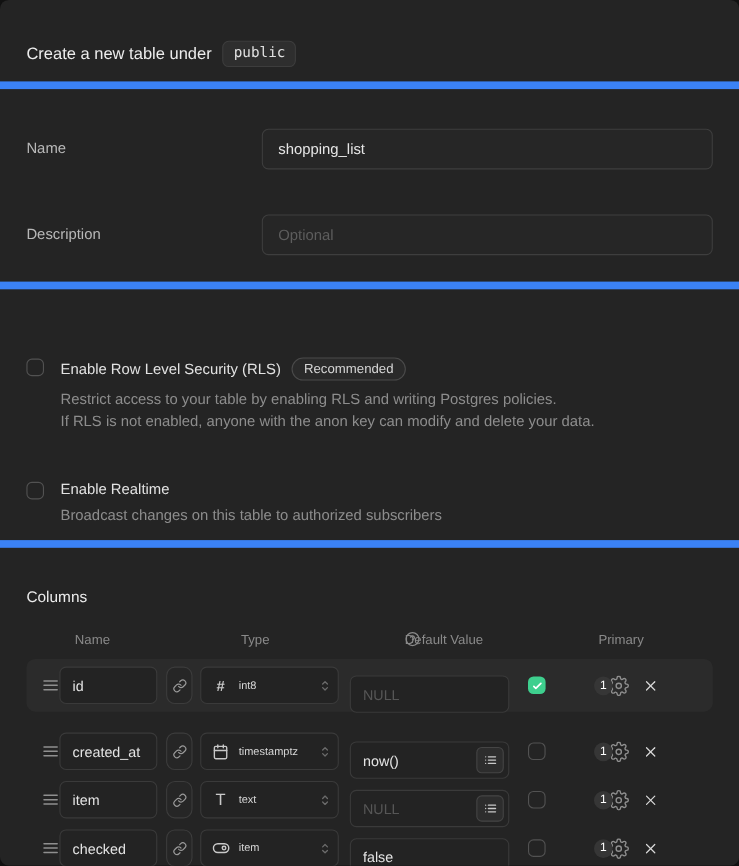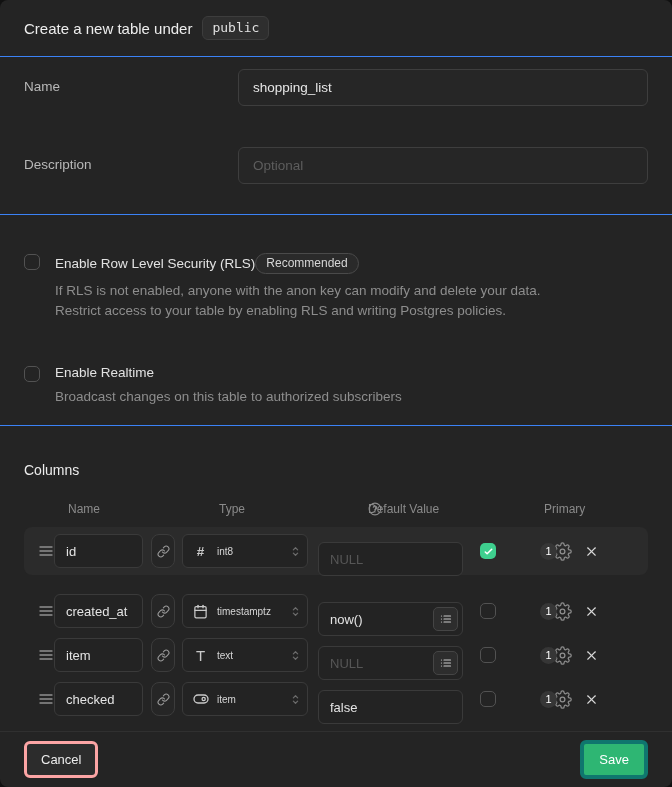--- a/index.html
+++ b/index.html
@@ -8,21 +8,21 @@
     width: 672px; height: 787px;
     font-family: "Liberation Sans", sans-serif;
     color: #e6e6e6; font-size: 13px;
     -webkit-font-smoothing: antialiased;
   }
   .dialog {
     width: 672px; height: 787px; background: #242424;
     border-radius: 8px; overflow: hidden;
     display: flex; flex-direction: column;
   }
-  .divider-b { border-bottom: 1px solid #3b82f6; }
+  .divider-b { border-bottom: 7px solid #3b82f6; margin-top: 24px; }
 
   
   .dlg-header {
     height: 57px; flex: none; display: flex; align-items: center;
     padding: 0 24px; gap: 10px;
   }
   .dlg-title { font-size: 15px; font-weight: 400; color: #ededed; }
   .schema-badge {
     font-family: "DejaVu Sans Mono", monospace; font-size: 13px; color: #e0e0e0;
     background: #2e2e2e; border: 1px solid #3d3d3d; border-radius: 6px;
@@ -43,21 +43,21 @@
 
   
   .security-section { flex: none; height: 211px; padding: 38px 24px 0; }
   .toggle-block { display: flex; align-items: flex-start; }
   .toggle-block + .toggle-block { margin-top: 44px; }
   .checkbox {
     width: 16px; height: 16px; border: 1px solid #525252; border-radius: 5px;
     background: transparent; flex: none; margin-top: 1px; cursor: pointer;
   }
   .toggle-copy { margin-left: 15px; }
-  .toggle-title-row { display: flex; align-items: center; }
+  .toggle-title-row { display: flex; align-items: center; gap: 10px; }
   .toggle-title { font-size: 13.5px; color: #e2e2e2; }
   .pill-badge {
     font-size: 12px; color: #d6d6d6; border: 1px solid #4a4a4a;
     border-radius: 999px; padding: 2px 10px 3px; background: rgba(255,255,255,0.03);
   }
   .toggle-desc { margin-top: 7px; color: #8d8d8d; font-size: 13.5px; line-height: 20px; }
 
   
   .columns-section { flex: 1; padding: 36px 24px 0; }
   .columns-head { display: flex; align-items: center; justify-content: space-between; }
@@ -160,22 +160,22 @@
 
   <div class="security-section divider-b">
     <div class="toggle-block">
       <span class="checkbox"></span>
       <div class="toggle-copy">
         <div class="toggle-title-row">
           <span class="toggle-title">Enable Row Level Security (RLS)</span>
           <span class="pill-badge">Recommended</span>
         </div>
         <div class="toggle-desc">
+          <div>Restrict access to your table by enabling RLS and writing Postgres policies.</div>
           <div>If RLS is not enabled, anyone with the anon key can modify and delete your data.</div>
-          <div>Restrict access to your table by enabling RLS and writing Postgres policies.</div>
         </div>
       </div>
     </div>
     <div class="toggle-block">
       <span class="checkbox"></span>
       <div class="toggle-copy">
         <div class="toggle-title-row">
           <span class="toggle-title">Enable Realtime</span>
         </div>
         <div class="toggle-desc">Broadcast changes on this table to authorized subscribers</div>

